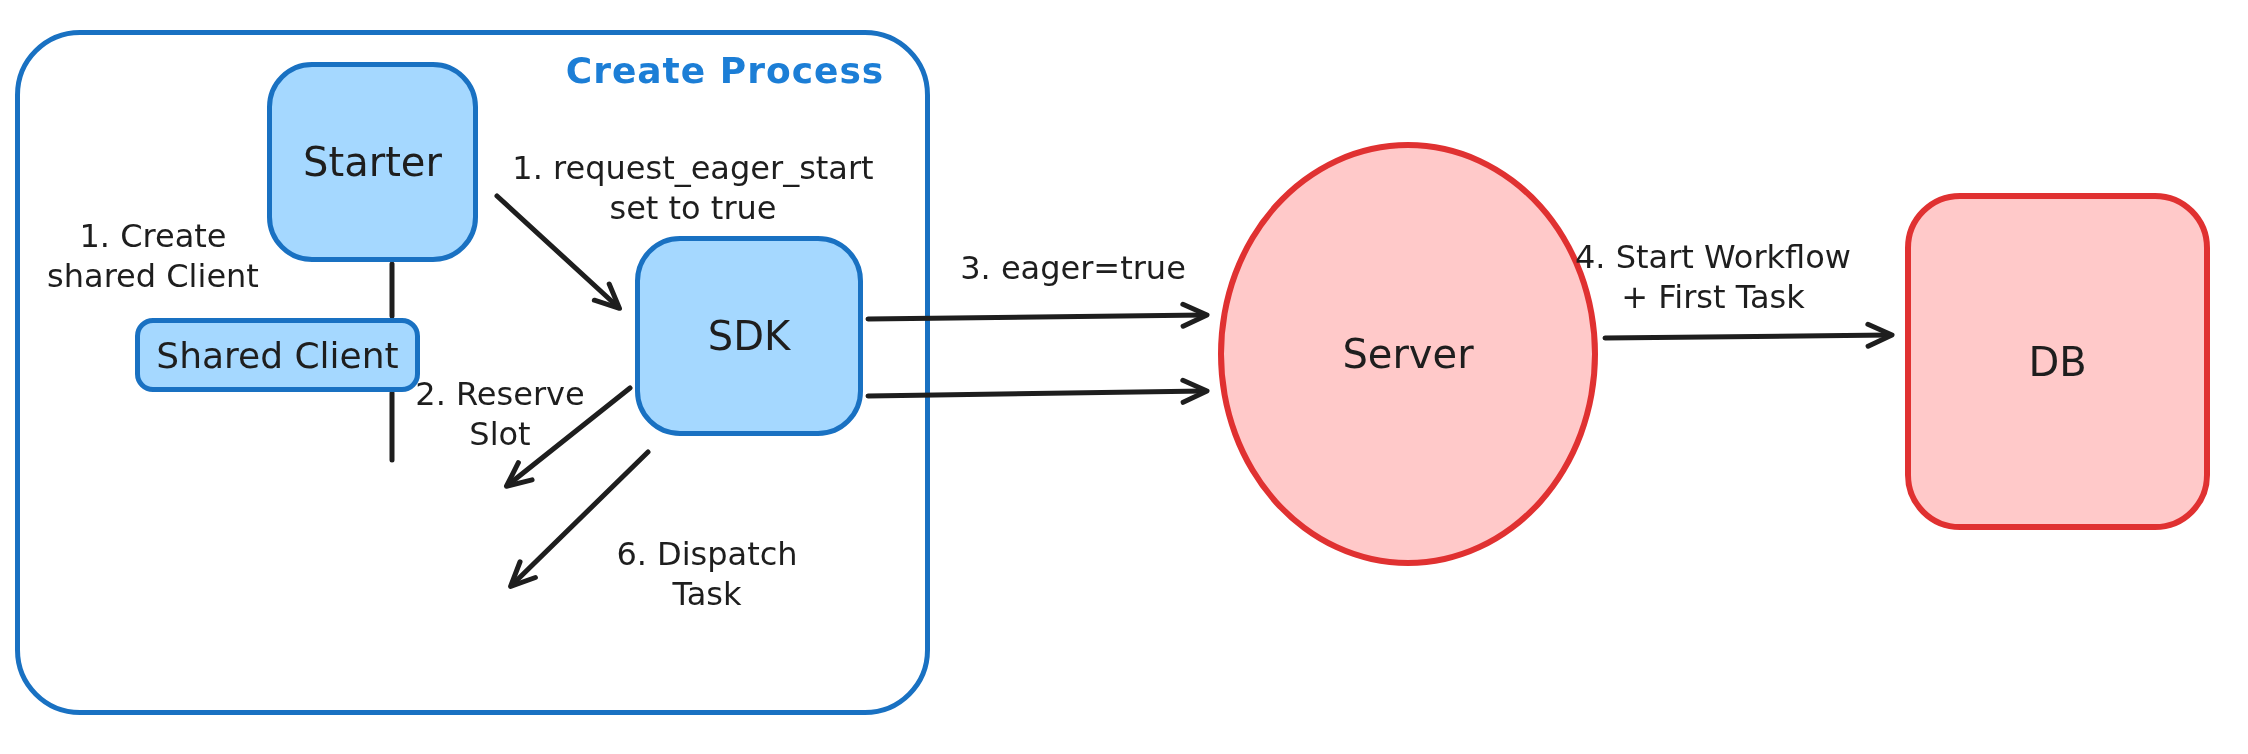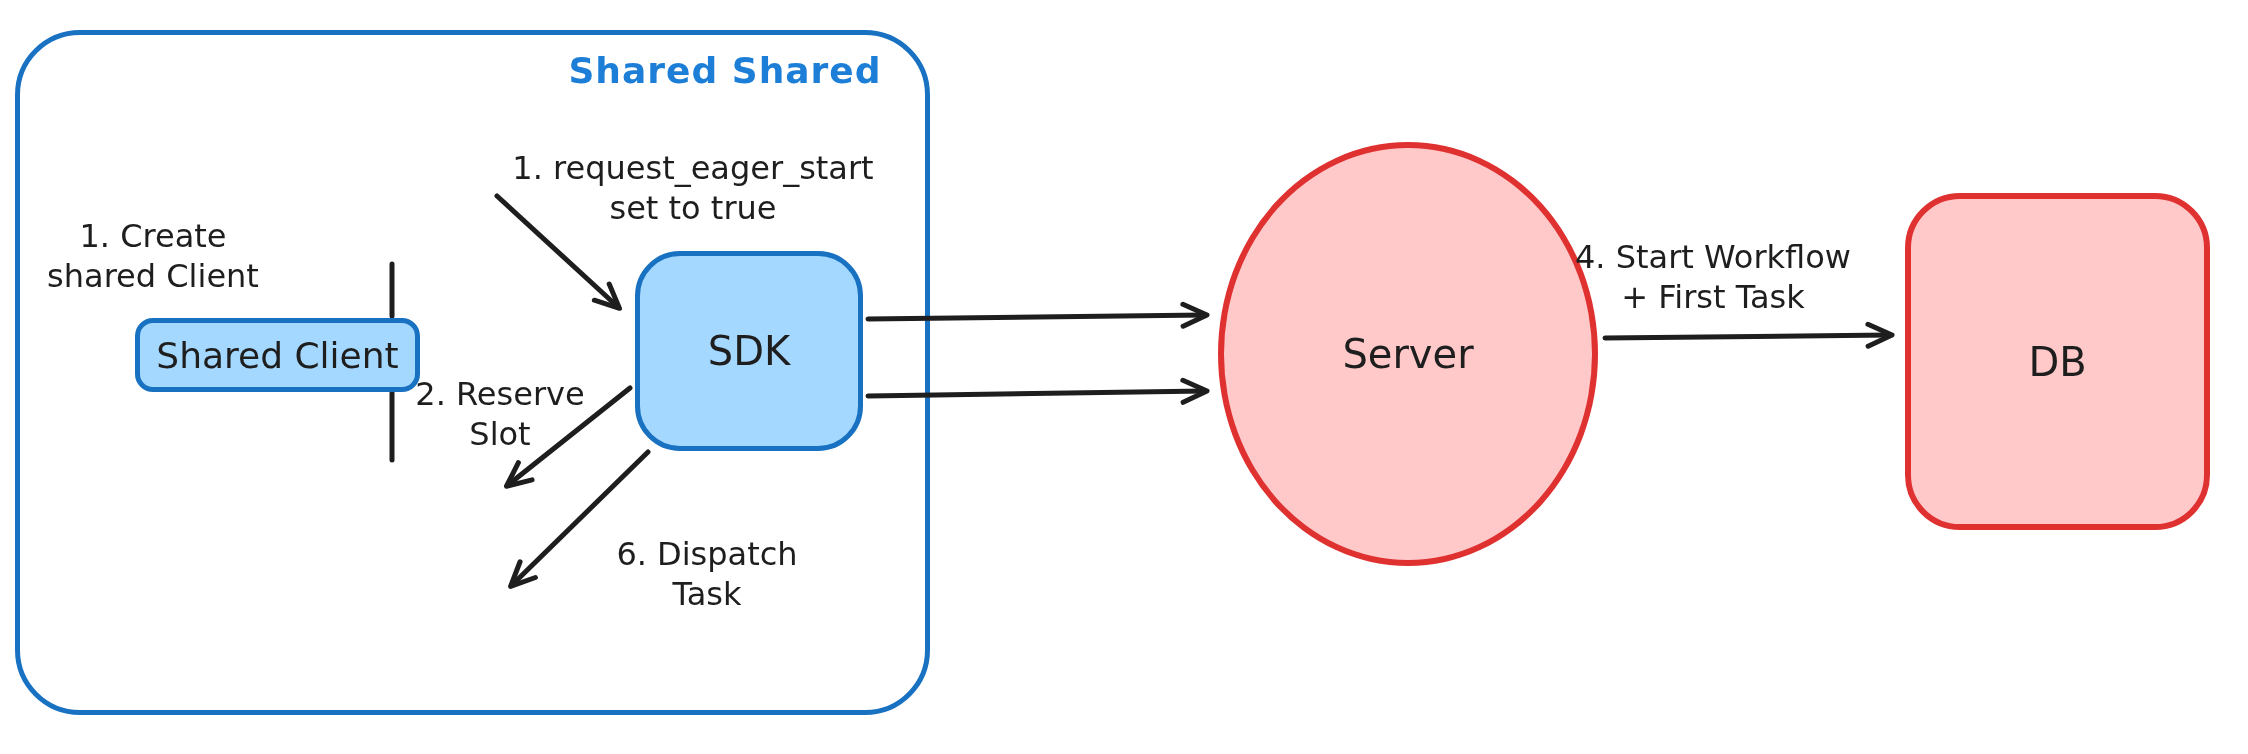--- a/index.html
+++ b/index.html
@@ -49,21 +49,21 @@
   .node.blue {
     background: var(--blue-fill, #a5d8ff);
     border: 5px solid var(--blue-stroke, #1971c2);
   }
   .node.red {
     background: var(--red-fill, #ffc9c9);
     border: 6px solid var(--red-stroke, #e03131);
   }
   #node-starter { left: 267px; top: 62px; width: 211px; height: 200px; border-radius: 45px; }
   #node-shared-client { left: 135px; top: 318px; width: 285px; height: 74px; border-radius: 18px; font-size: 36px; }
-  #node-sdk { left: 635px; top: 251px; width: 228px; height: 200px; border-radius: 45px; }
+  #node-sdk { left: 635px; top: 236px; width: 228px; height: 200px; border-radius: 45px; }
   #node-worker { left: 270px; top: 463px; width: 218px; height: 207px; border-radius: 48px; }
   #node-server { left: 1218px; top: 142px; width: 380px; height: 424px; border-radius: 50%; }
   #node-db { left: 1905px; top: 193px; width: 305px; height: 337px; border-radius: 55px; }
   .annotation {
     position: absolute;
     color: var(--ink, #1e1e1e);
     font-size: 32px;
     font-weight: 400;
     line-height: 40px;
     text-align: center;
@@ -82,54 +82,58 @@
     width: 2248px; height: 754px;
     pointer-events: none;
   }
 </style>
 </head>
 <body>
 
 <div id="canvas">
 
   <div class="container-box"></div>
-  <div class="container-label">Shared Shared</div>
+  <div class="container-label">Create Process</div>
 
   <svg id="arrow-layer" width="2248" height="754" viewBox="0 0 2248 754" xmlns="http://www.w3.org/2000/svg">
     <defs>
       <marker id="ah" markerWidth="34" markerHeight="30" refX="26" refY="15" orient="auto" markerUnits="userSpaceOnUse">
         <path d="M4,4 L28,15 L4,26" fill="none" stroke="#1e1e1e" stroke-width="5" stroke-linecap="round" stroke-linejoin="round"></path>
       </marker>
     </defs>
     <line x1="392" y1="264" x2="392" y2="316" stroke="#1e1e1e" stroke-width="5" stroke-linecap="round"></line>
     <line x1="392" y1="393" x2="392" y2="460" stroke="#1e1e1e" stroke-width="5" stroke-linecap="round"></line>
     <line x1="497" y1="196" x2="618" y2="307" stroke="#1e1e1e" stroke-width="5" stroke-linecap="round" marker-end="url(#ah)"></line>
     <line x1="630" y1="388" x2="508" y2="485" stroke="#1e1e1e" stroke-width="5" stroke-linecap="round" marker-end="url(#ah)"></line>
     <line x1="648" y1="452" x2="512" y2="585" stroke="#1e1e1e" stroke-width="5" stroke-linecap="round" marker-end="url(#ah)"></line>
     <line x1="868" y1="319" x2="1205" y2="315" stroke="#1e1e1e" stroke-width="5" stroke-linecap="round" marker-end="url(#ah)"></line>
     <line x1="868" y1="396" x2="1205" y2="391" stroke="#1e1e1e" stroke-width="5" stroke-linecap="round" marker-end="url(#ah)"></line>
     <line x1="1605" y1="338" x2="1890" y2="335" stroke="#1e1e1e" stroke-width="5" stroke-linecap="round" marker-end="url(#ah)"></line>
   </svg>
 
+  <div id="node-starter" class="node blue">
+    <span>Starter</span>
+  </div>
   <div id="node-shared-client" class="node blue">
     <span>Shared Client</span>
   </div>
   <div id="node-sdk" class="node blue">
     <span>SDK</span>
   </div>
   <div id="node-server" class="node red">
     <span>Server</span>
   </div>
   <div id="node-db" class="node red">
     <span>DB</span>
   </div>
 
   <div id="ann-create" class="annotation">1. Create
 shared Client</div>
   <div id="ann-request" class="annotation">1. request_eager_start
 set to true</div>
   <div id="ann-reserve" class="annotation">2. Reserve
 Slot</div>
   <div id="ann-dispatch" class="annotation">6. Dispatch Task</div>
+  <div id="ann-eager" class="annotation">3. eager=true</div>
   <div id="ann-start-wf" class="annotation">4. Start Workflow
 + First Task</div>
 
 </div>
 
 </body></html>

